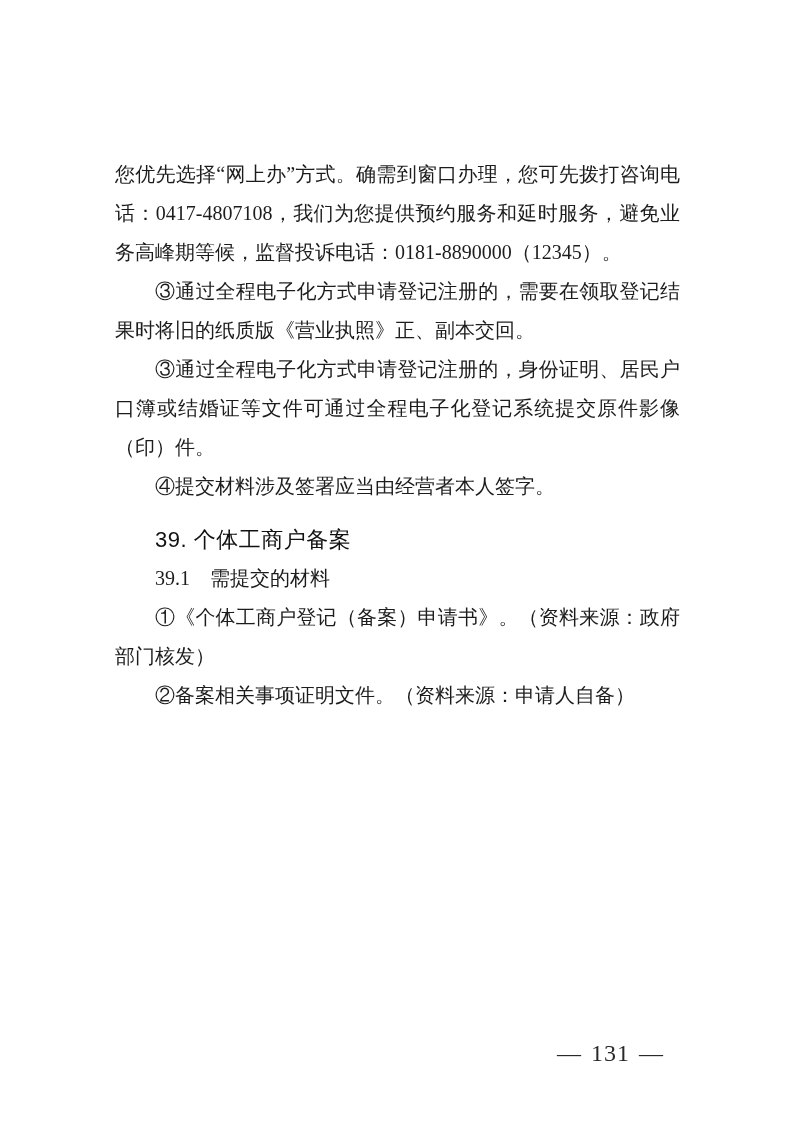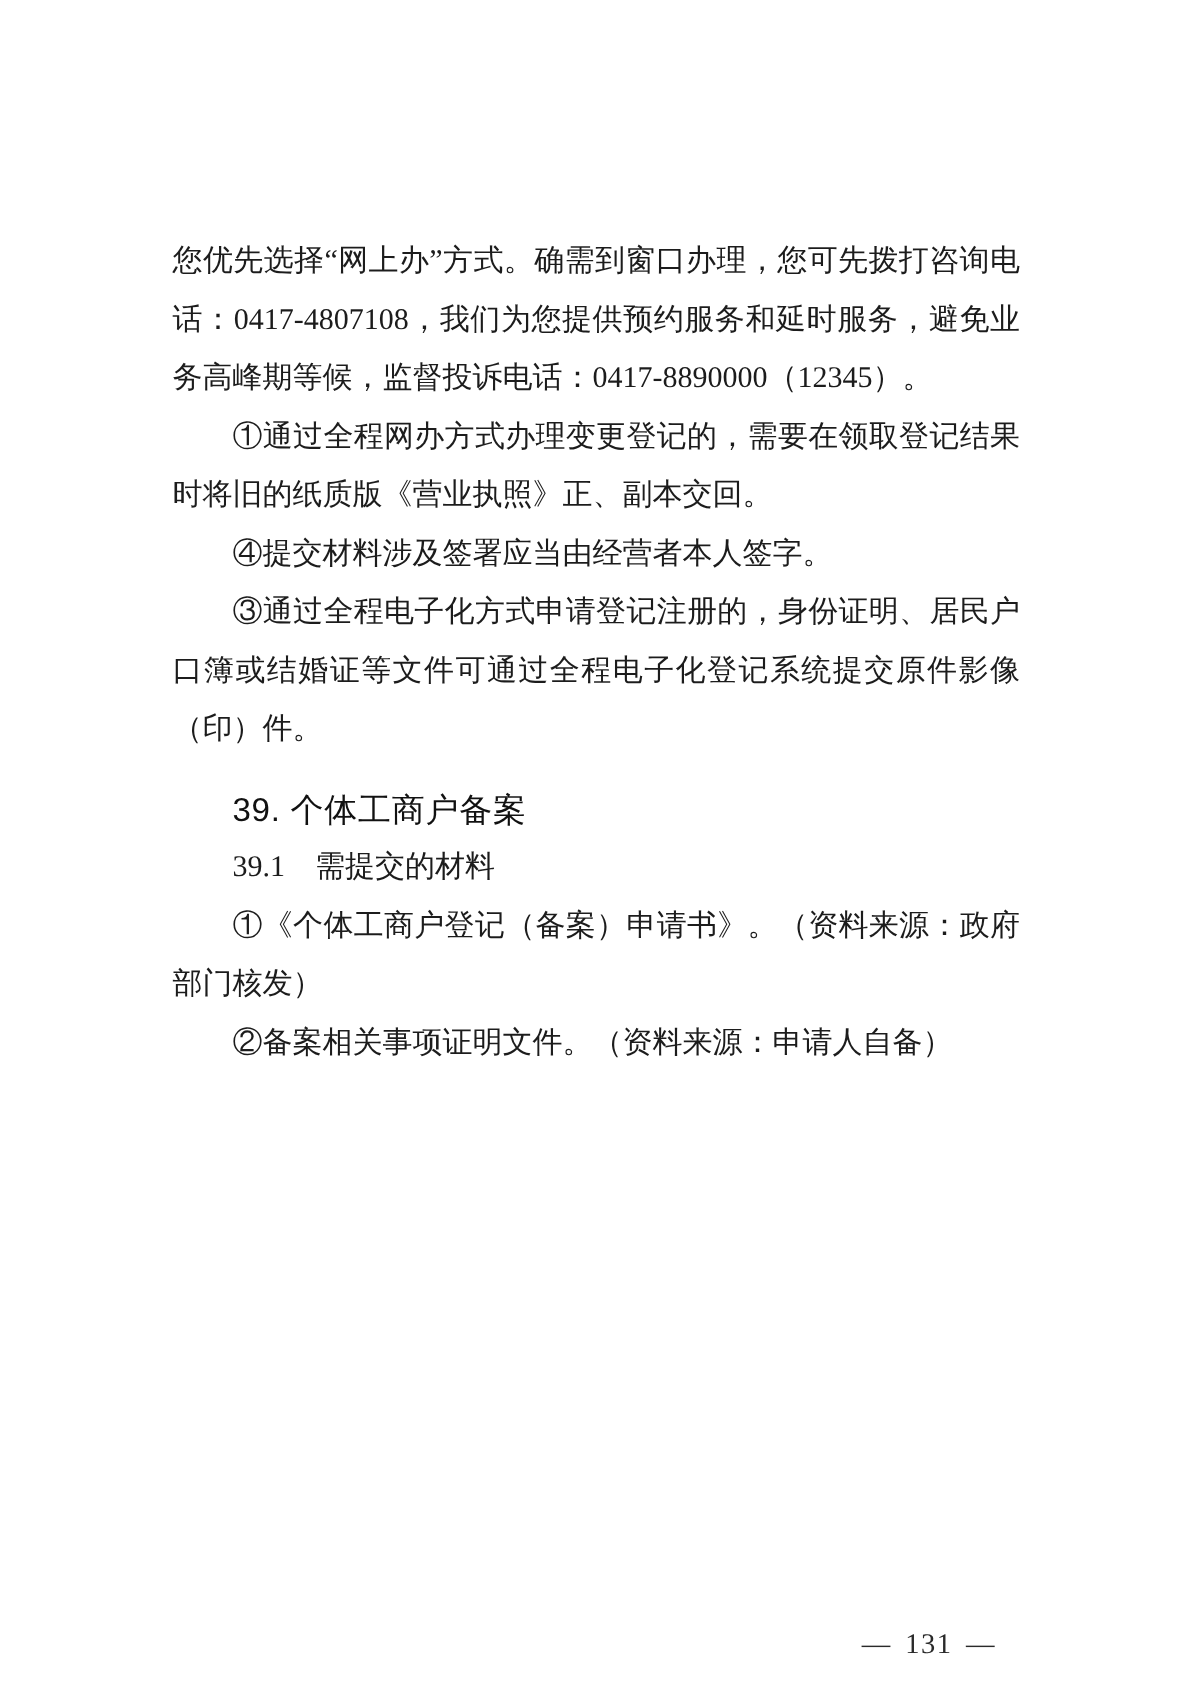--- a/index.html
+++ b/index.html
@@ -40,45 +40,45 @@
     text-indent: 40px;
     font-family: "Liberation Sans", "DejaVu Sans", sans-serif;
     font-weight: normal;
     font-size: 22px;
     line-height: 39px;
     letter-spacing: 0.5px;
     color: #111111;
   }
   .footer {
     position: absolute;
-    top: 1086px;
+    top: 1042px;
     right: 120px;
-    font-size: 19px;
+    font-size: 24px;
     line-height: 22px;
     color: #2a2a2a;
     letter-spacing: 1px;
     white-space: nowrap;
   }
   .footer .dash { padding: 0 9px; }
 </style>
 </head>
 <body>
 
 <div class="page">
 
   <div class="content" style="color: rgb(28, 28, 28);">
 
-    <p class="no-indent">您优先选择“网上办”方式。确需到窗口办理，您可先拨打咨询电话：0417-4807108，我们为您提供预约服务和延时服务，避免业务高峰期等候，监督投诉电话：0417-8890000（12345）。</p>
+    <p class="no-indent">您优先选择“网上办”方式。确需到窗口办理，您可先拨打咨询电话：0417-4807108，我们为您提供预约服务和延时服务，避免业务高峰期等候，监督投诉电话：0181-8890000（12345）。</p>
 
-    <p>①通过全程网办方式办理变更登记的，需要在领取登记结果时将旧的纸质版《营业执照》正、副本交回。</p>
+    <p>③通过全程电子化方式申请登记注册的，需要在领取登记结果时将旧的纸质版《营业执照》正、副本交回。</p>
 
 
+    <p>③通过全程电子化方式申请登记注册的，身份证明、居民户口簿或结婚证等文件可通过全程电子化登记系统提交原件影像（印）件。</p>
+
     <p>④提交材料涉及签署应当由经营者本人签字。</p>
-
-    <p>③通过全程电子化方式申请登记注册的，身份证明、居民户口簿或结婚证等文件可通过全程电子化登记系统提交原件影像（印）件。</p>
 
     <h2 class="section-heading">39. 个体工商户备案</h2>
 
 
     <p>39.1　需提交的材料</p>
 
     <p>①《个体工商户登记（备案）申请书》。（资料来源：政府部门核发）</p>
 
     <p>②备案相关事项证明文件。（资料来源：申请人自备）</p>
 

